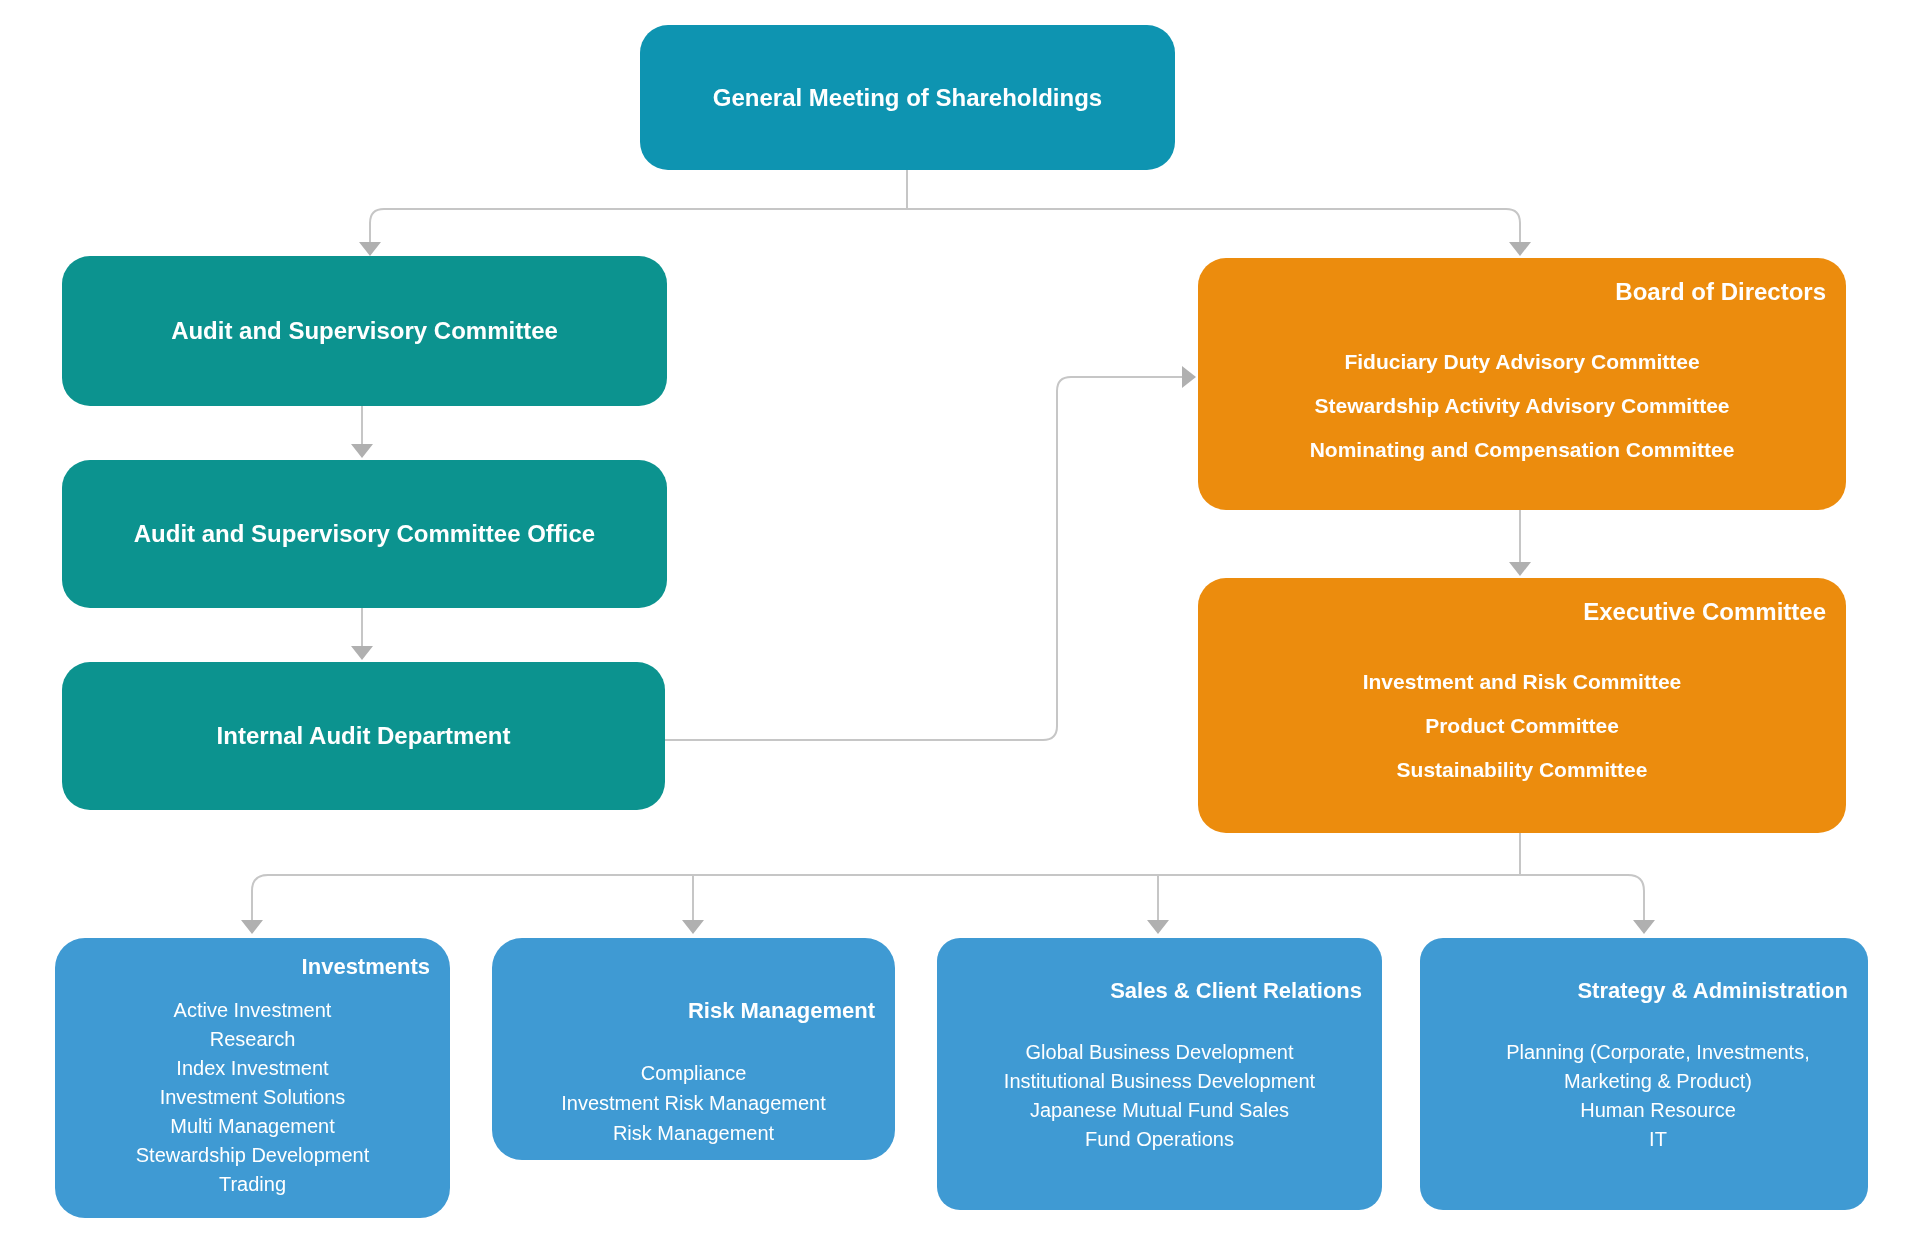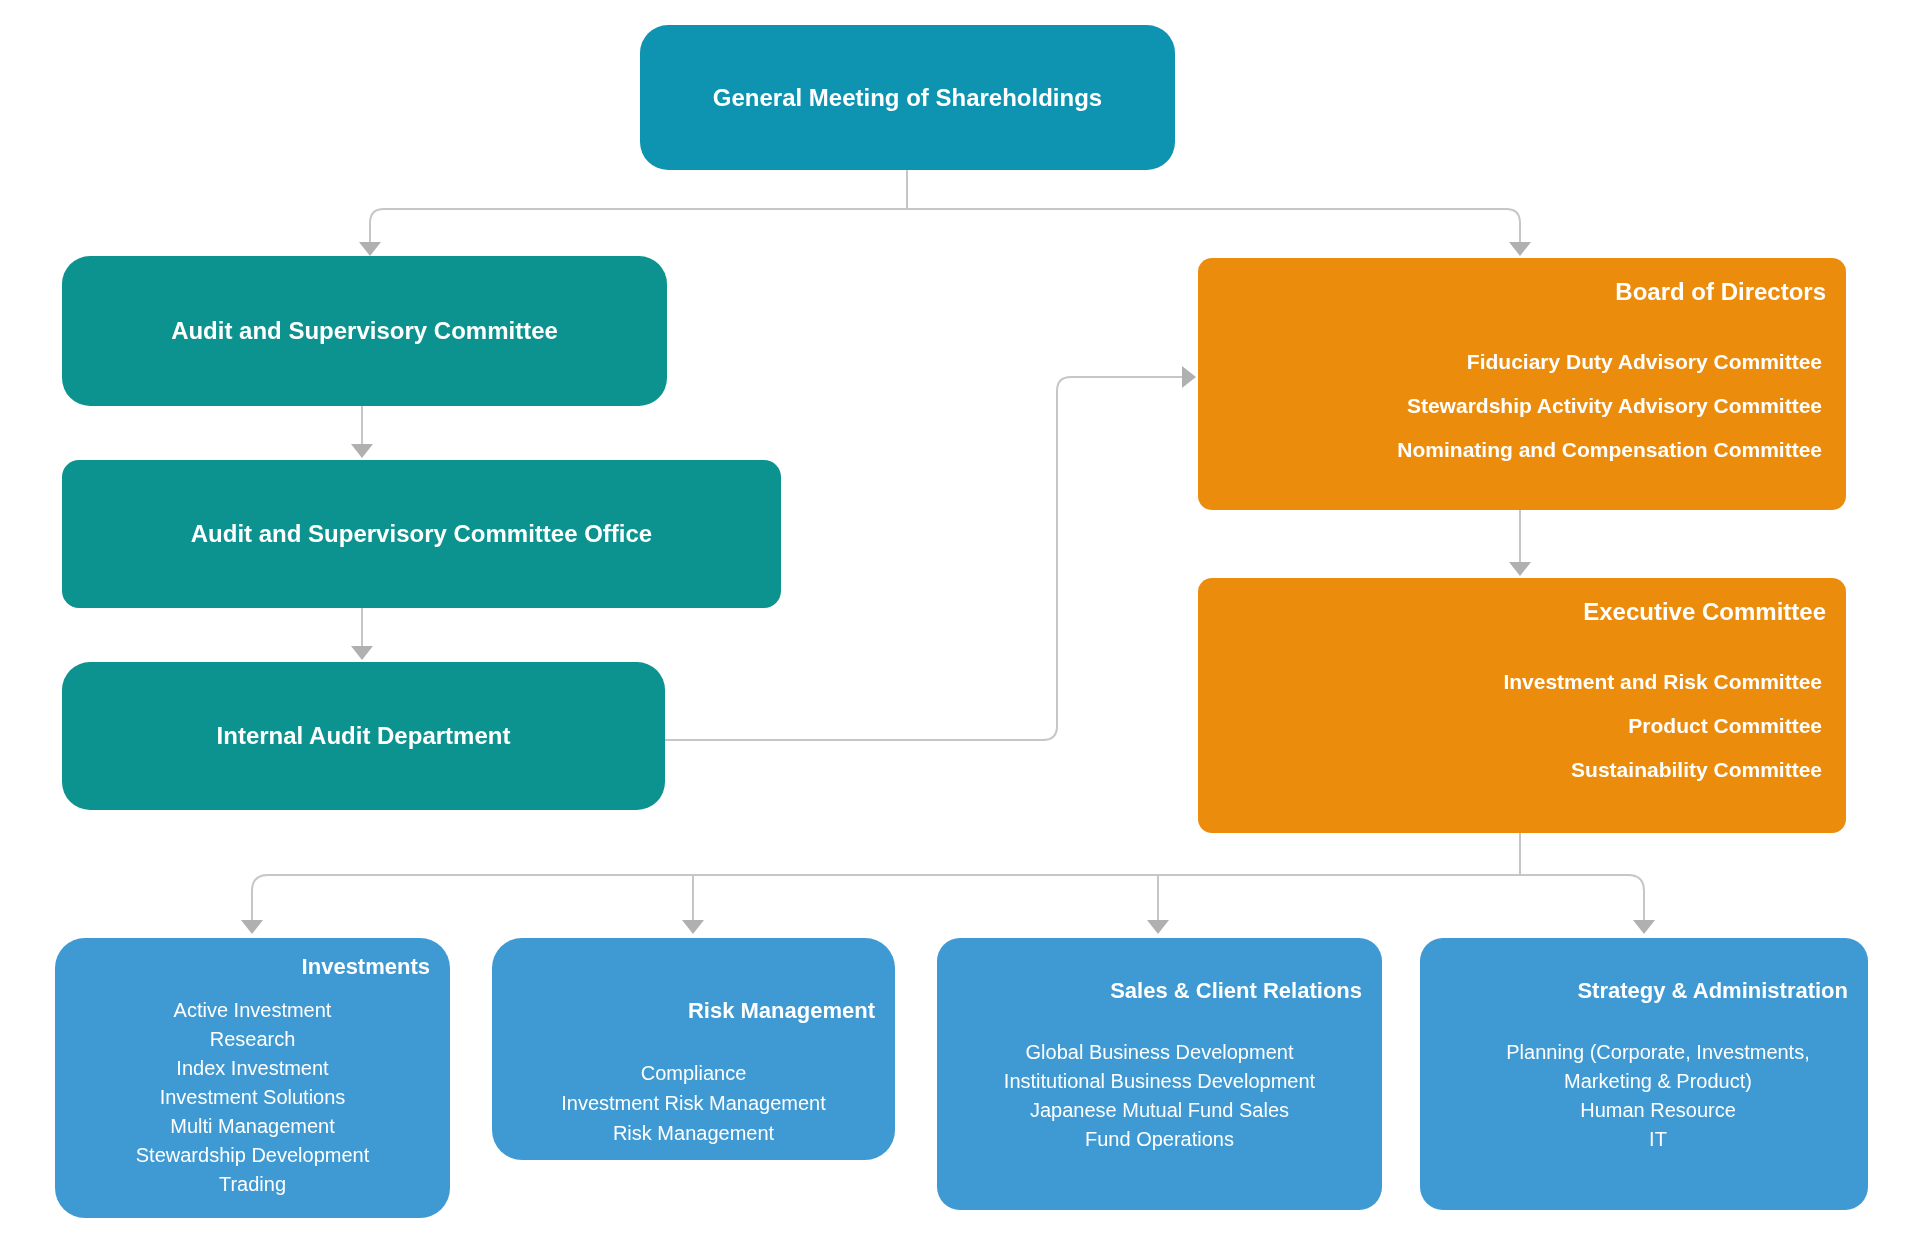--- a/index.html
+++ b/index.html
@@ -16,25 +16,25 @@
   #connectors{position:absolute;left:0;top:0;width:1920px;height:1237px;}
   #connectors path{stroke:var(--connector);stroke-width:2;fill:none;}
   #connectors polygon{fill:var(--arrowhead);}
   .box{
     position:absolute;box-sizing:border-box;color:var(--text);
     text-align:center;
   }
   .center{display:flex;align-items:center;justify-content:center;}
   .teal-cyan{background:var(--top_box);border-radius:28px;}
   .teal{background:var(--teal);border-radius:28px;}
-  .orange{background:var(--orange);border-radius:14px;padding-top:18px;}
+  .orange{background:var(--orange);border-radius:28px;padding-top:18px;}
   .blue{background:var(--blue);border-radius:30px;}
   .title{font-size:24px;font-weight:bold;line-height:30px;padding:0 20px;text-align:right;}
   .orange .title{line-height:32px;margin-bottom:32px;}
-  .orange .item{font-size:21px;font-weight:600;line-height:44px;padding:0 24px;text-align:right;}
+  .orange .item{font-size:21px;font-weight:600;line-height:44px;padding:0 24px;}
   .blue .title{font-size:22px;line-height:26px;}
   .blue .item{font-size:20px;font-weight:400;padding:0 20px;}
   .pad-inv{padding-top:16px;}  .pad-inv .title{margin-bottom:16px;}  .pad-inv .item{line-height:29px;}
   .pad-risk{padding-top:60px;} .pad-risk .title{margin-bottom:34px;} .pad-risk .item{line-height:30px;}
   .pad-std{padding-top:40px;border-radius:23px;}  .pad-std .title{margin-bottom:34px;}  .pad-std .item{line-height:29px;}
 </style>
 </head>
 <body>
 
 <div id="chart">
@@ -63,21 +63,21 @@
   </svg>
 
   <div class="box teal-cyan center" style="left:640px;top:25px;width:535px;height:145px;">
     <div class="title">General Meeting of Shareholdings</div>
   </div>
 
   <div class="box teal center" style="left:62px;top:256px;width:605px;height:150px;">
     <div class="title">Audit and Supervisory Committee</div>
   </div>
 
-  <div class="box teal center" style="left:62px;top:460px;width:719px;height:148px;border-radius:17px;">
+  <div class="box teal center" style="left:62px;top:460px;width:605px;height:148px;">
     <div class="title">Audit and Supervisory Committee Office</div>
   </div>
 
   <div class="box teal center" style="left:62px;top:662px;width:603px;height:148px;">
     <div class="title">Internal Audit Department</div>
   </div>
 
   <div class="box orange" style="left:1198px;top:258px;width:648px;height:252px;">
     <div class="title">Board of Directors</div>
     <div>

